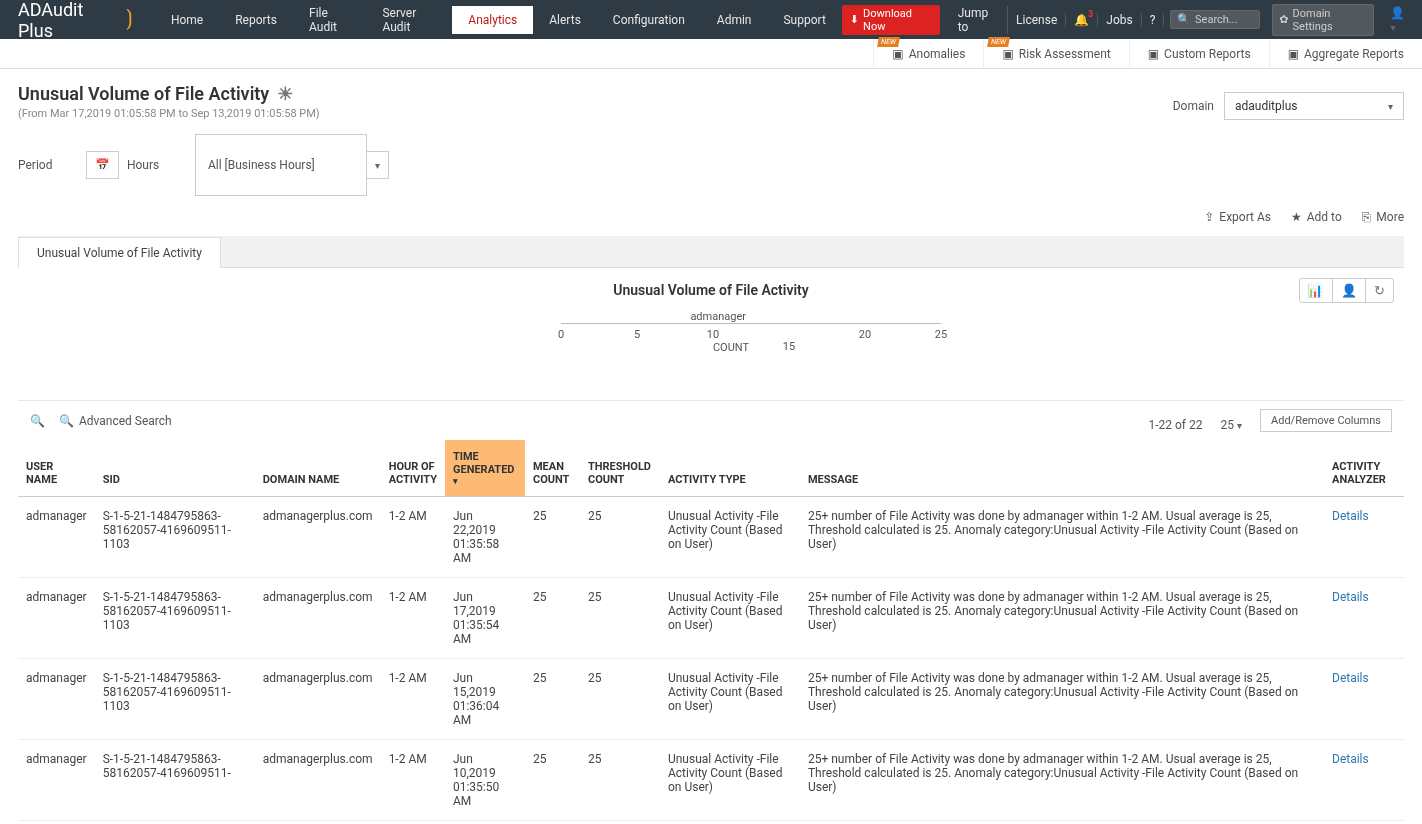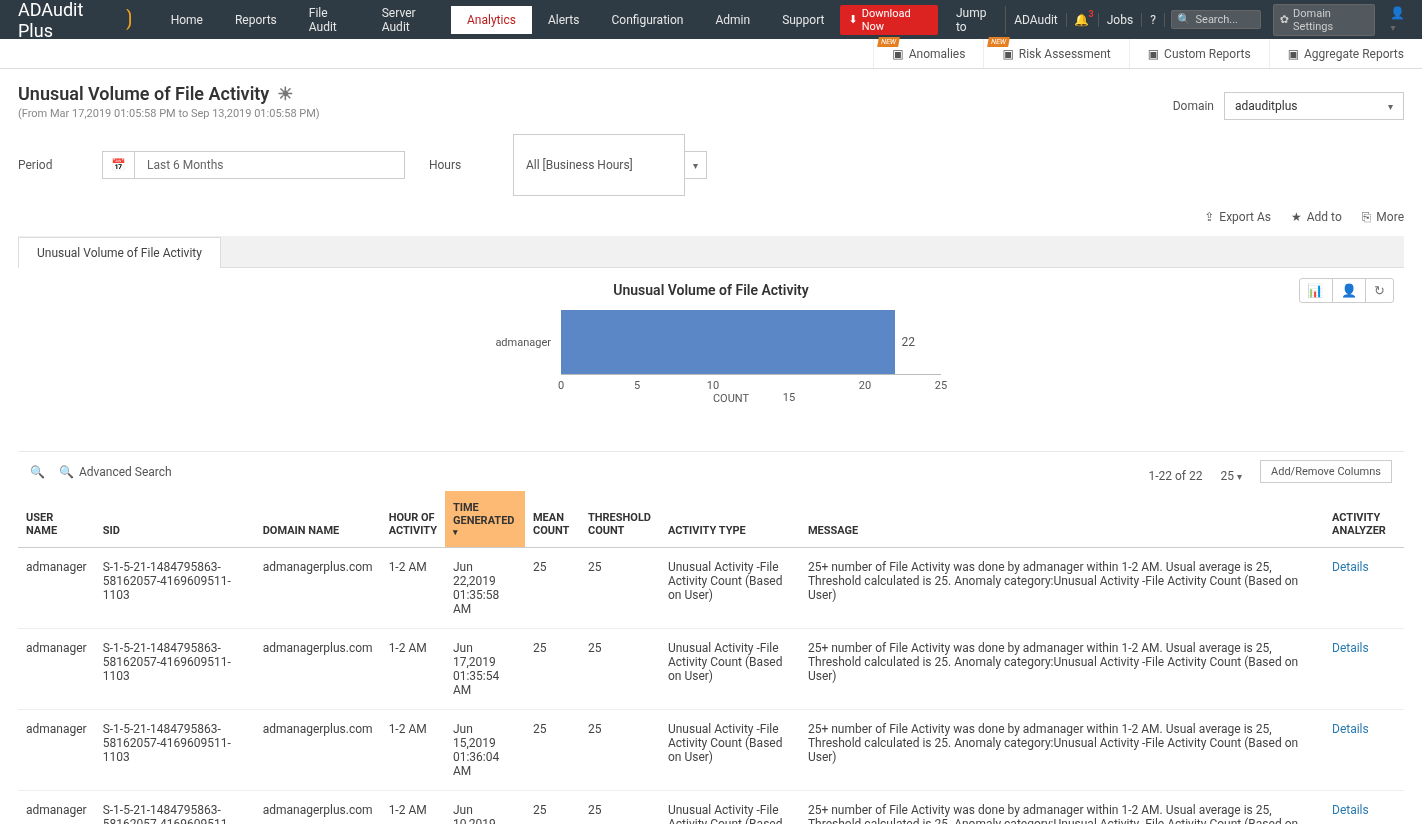--- a/index.html
+++ b/index.html
@@ -21,21 +21,21 @@
 .domain-box { background:#51595f; border:1px solid #666; border-radius:2px; padding:2px 6px; font-size:11px; color:#ccc; display:flex; align-items:center; gap:4px; margin:0 6px; cursor:pointer; }
 .profile { padding: 0 10px; cursor:pointer; color:#e6e6e6; }
 .subnav { background:#fff; border-bottom:1px solid #ddd; height:30px; display:flex; justify-content:flex-end; align-items:stretch; }
 .subnav-item { padding: 0 18px; display:flex; align-items:center; gap:5px; border-left:1px solid #eee; cursor:pointer; color:#555; font-size:12px; position:relative; }
 .new-badge { background:#e67e22; color:#fff; font-size:7px; padding:1px 3px; position:absolute; top:-2px; left:4px; transform: skewX(-10deg); }
 .page-header { padding: 14px 18px 4px 18px; display:flex; align-items:flex-end; justify-content:space-between; }
 .page-title { font-size: 18px; font-weight:600; color:#333; display:flex; align-items:center; gap:8px; }
 .page-sub { color:#888; font-size:11px; margin-top:3px; }
 .domain-select { border:1px solid #ccc; padding: 6px 10px; width:180px; display:flex; justify-content:space-between; align-items:center; cursor:pointer; font-size:12px; }
 .domain-label { color:#555; font-size:12px; margin-right:10px; }
-.filters { padding: 10px 18px 8px 18px; display:flex; align-items:center; gap:24px; }
+.filters { padding: 10px 18px 8px 18px; display:flex; align-items:center; gap:8px; }
 .filter-label { color:#555; font-size:12px; width:60px; }
 .period-group { display:flex; align-items:center; gap:0; }
 .period-icon { border:1px solid #ccc; padding:6px 8px; cursor:pointer; }
 .period-val { border:1px solid #ccc; border-left:none; padding:6px 12px; width:270px; color:#666; }
 .hours-val { border:1px solid #ccc; padding:23px 12px; width:172px; color:#555; }
 .hours-caret { border:1px solid #ccc; border-left:none; padding:6px 8px; cursor:pointer; }
 .actions { padding: 6px 18px; display:flex; justify-content:flex-end; gap:20px; color:#555; }
 .action-link { display:flex; align-items:center; gap:5px; cursor:pointer; font-size:12px; }
 .tabs { margin: 6px 18px 0 18px; border-bottom:1px solid #ddd; background:#f1f1f1; display:flex; }
 .tab { border:1px solid #ddd; border-bottom:none; padding:8px 18px; background:#fff; font-size:12px; color:#444; cursor:pointer; position:relative; top:1px; }
@@ -83,21 +83,21 @@
         <div class="nav-item">Admin</div>
         <div class="nav-item">Support</div>
       </div>
   </div>
   <div class="topbar-right">
     <div class="download-btn">
       <span>⬇</span>
       <span>Download Now</span>
     </div>
     <div class="toplink">Jump to</div>
-    <div class="toplink">ADAudit</div>
+    <div class="toplink">License</div>
     <div class="toplink">
       <span class="bell">🔔<sup>3</sup></span>
     </div>
     <div class="toplink">Jobs</div>
     <div class="toplink">?</div>
     <div class="search-box">
       <span>🔍</span>
       <span>Search...</span>
     </div>
     <div class="domain-box">
@@ -145,21 +145,20 @@
       <span>adauditplus</span>
       <span class="caret">▾</span>
     </div>
   </div>
 </div>
 
 <div class="filters">
   <span class="filter-label">Period</span>
   <div class="period-group">
     <div class="period-icon"><span>📅</span></div>
-    <div class="period-val">Last 6 Months</div>
   </div>
   <span class="filter-label">Hours</span>
   <div class="period-group">
     <div class="hours-val">All [Business Hours]</div>
     <div class="hours-caret"><span class="caret">▾</span></div>
   </div>
 </div>
 
 <div class="actions">
   <div class="action-link">
@@ -183,25 +182,20 @@
 <div class="chart-pane">
   <div class="chart-tools">
     <div class="chart-tool">📊</div>
     <div class="chart-tool">👤</div>
     <div class="chart-tool">↻</div>
   </div>
   <div class="chart-title">Unusual Volume of File Activity</div>
   <div class="barchart">
     <div class="bar-row">
       <div class="bar-label">admanager</div>
-      <div class="bar-area">
-        <div class="bar" id="bar0" style="width: 88%;">
-          <span class="bar-val">22</span>
-        </div>
-      </div>
     </div>
   </div>
   <div style="display:flex;justify-content:center;">
     <div style="width:80px"></div>
     <div style="width:380px; border-top:1px solid #bbb; height:18px; position:relative;" id="axis">
         <span class="tick" style="left: 0%; top: 4px;">0</span>
         <span class="tick" style="left: 20%; top: 4px;">5</span>
         <span class="tick" style="left: 40%; top: 4px;">10</span>
         <span class="tick" style="left: 60%; top: 16px;">15</span>
         <span class="tick" style="left: 80%; top: 4px;">20</span>

